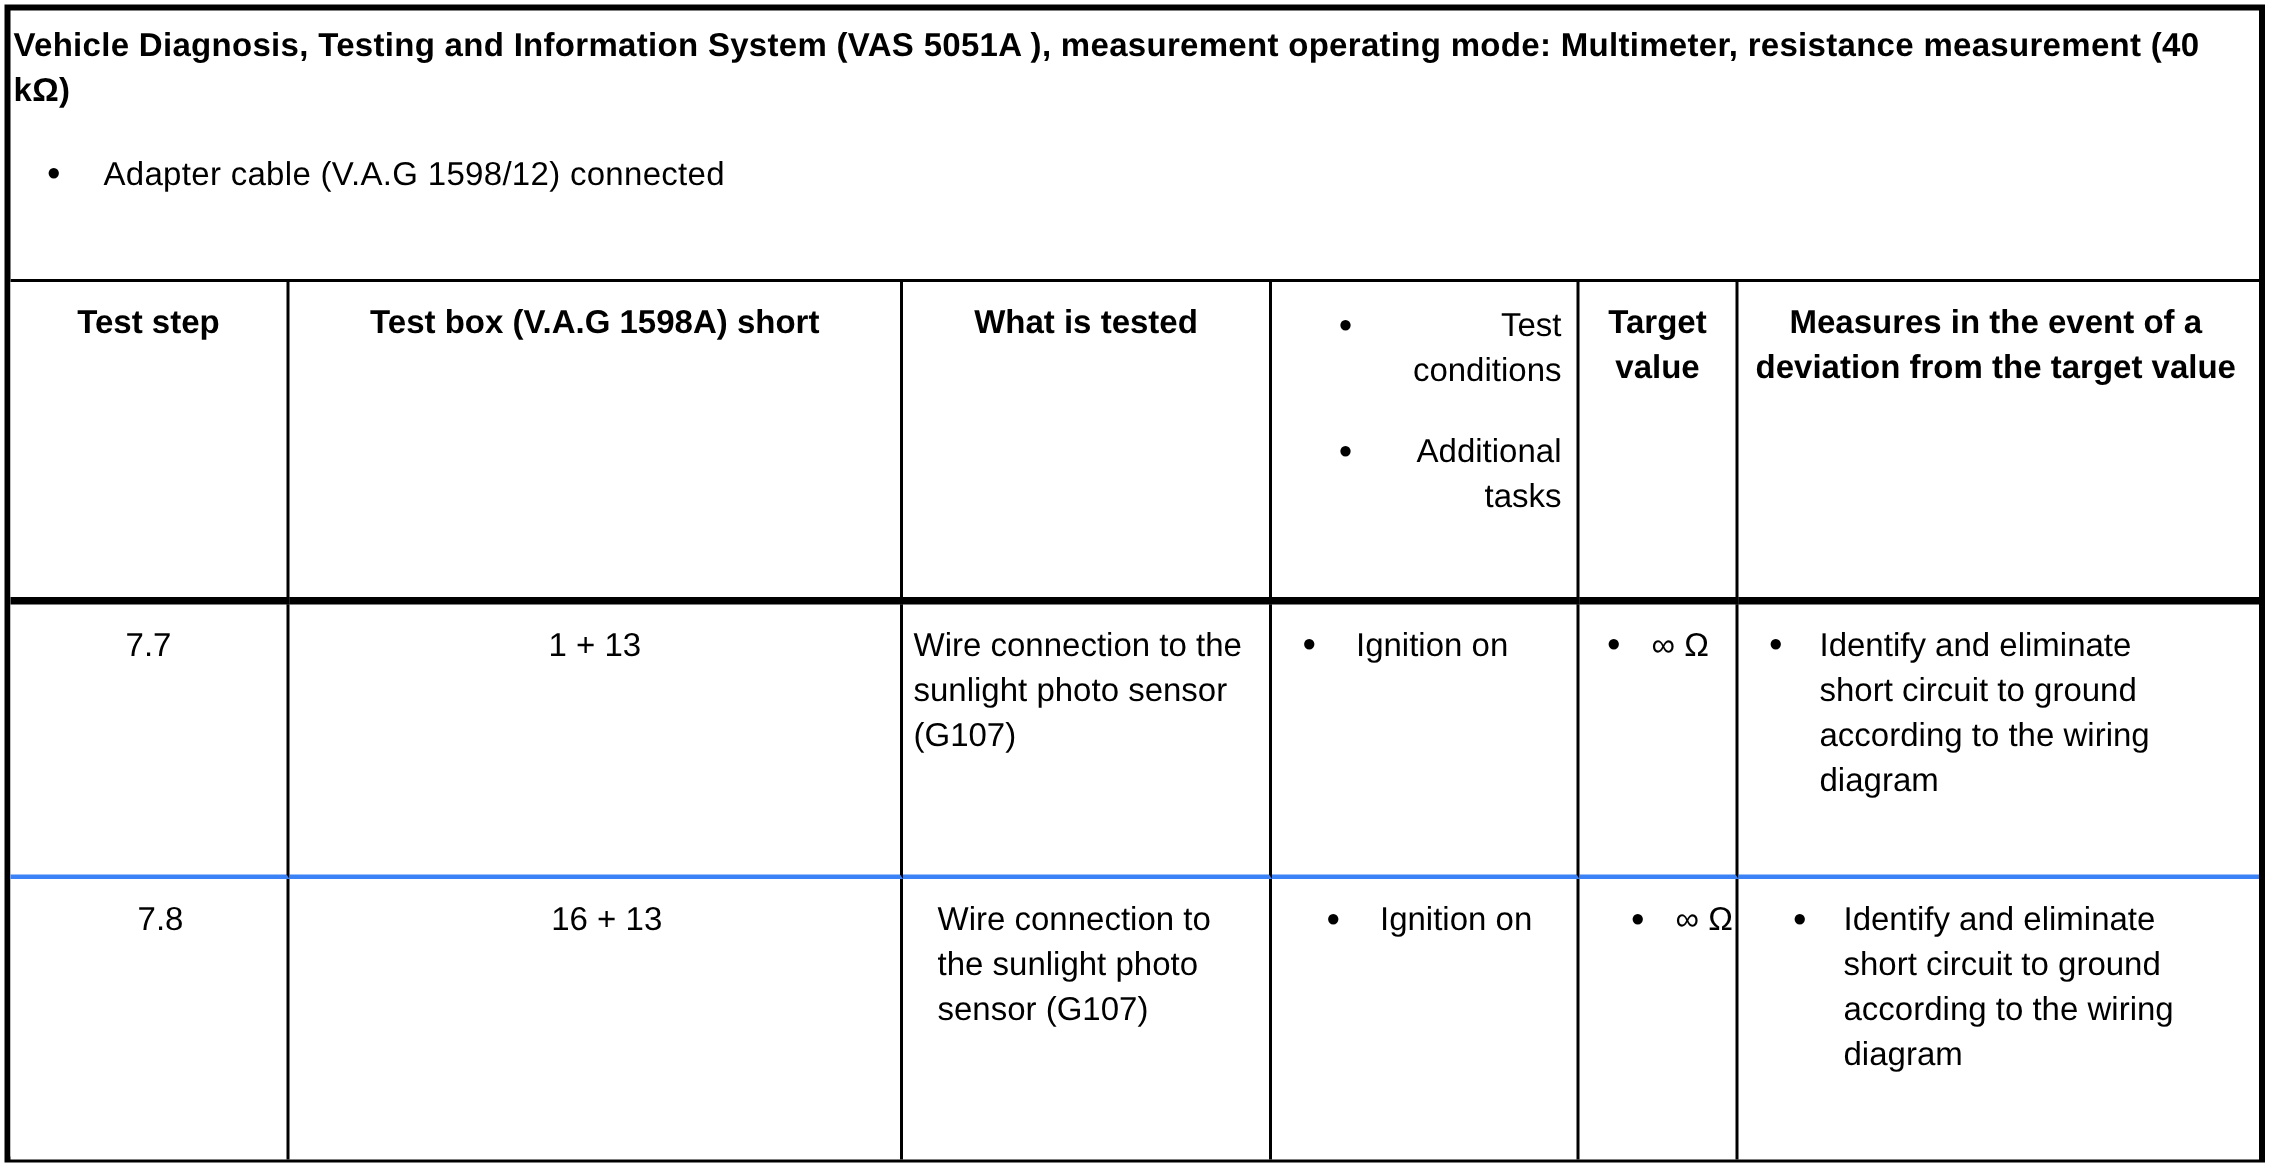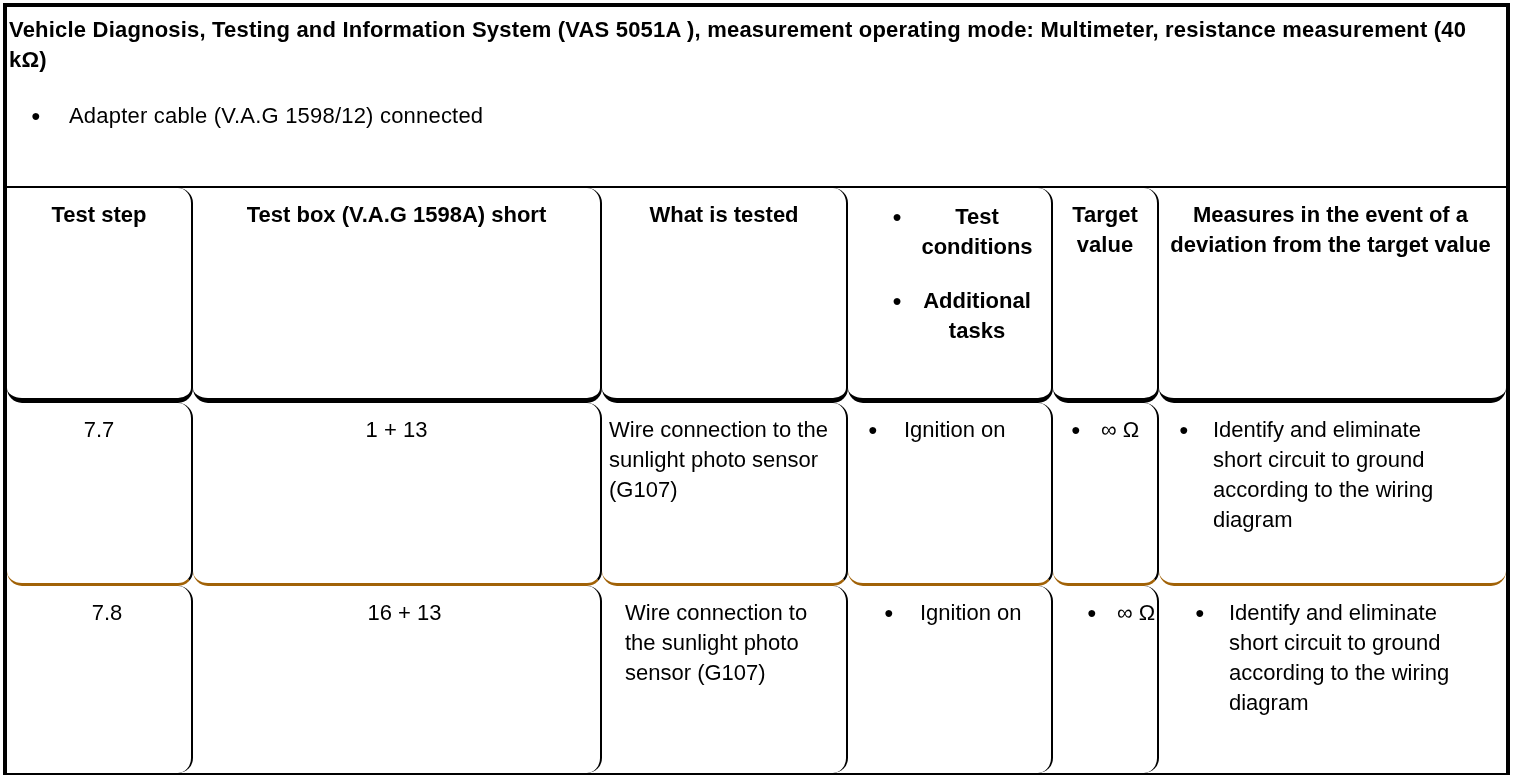--- a/index.html
+++ b/index.html
@@ -22,35 +22,35 @@
 
   .grid {
     position:absolute; left:7px; top:186px; width:1499px;
     display:grid;
     grid-template-columns:186px 409px 246px 205px 106px 347px;
     grid-template-rows:215px 183px 187px;
     border-top:2px solid #000; background:#fff;
   }
   .row { display:contents; }
   .c { box-sizing:border-box; border-right:2px solid #000; overflow:hidden;
-       font-size:22px; line-height:30px;border-radius:15px; }
+       font-size:22px; line-height:30px; }
   .c.last { border-right:none; }
   .hc { border-bottom:5px solid #000; font-weight:bold; padding-top:12px; }
-  .d1 { border-bottom:3px solid #a16207; }
+  .d1 { border-bottom:3px solid #3b82f6; }
   .d2 { border-bottom:none;margin-left:16px; }
   .dc { padding-top:12px; }
   .ctr { text-align:center; }
 
   .cell-what.body-cell { padding:12px 16px 0 7px; text-align:left; }
   .hdr-measures { padding-left:8px; padding-right:12px; }
 
   .cond-wrap { width:160px; margin:2px 10px 0 auto; }
   .cond-item { display:flex; }
   .cond-item .blt { flex:0 0 32px; text-align:center; }
-  .cond-txt { flex:1; text-align:center; font-weight:bold; }
+  .cond-txt { flex:1; text-align:right; font-weight:normal; }
   .cond-item.mt { margin-top:24px; }
 
   .li { display:flex; align-items:flex-start; }
   .li .blt { flex:0 0 15px; }
   .cell-cond .li { padding-left:20px; }
   .cell-cond .li .txt { margin-left:21px; }
   .cell-target .li { padding-left:18px; }
   .cell-target .li .txt { margin-left:15px; white-space:nowrap; }
   .cell-measures .li { padding-left:20px; }
   .cell-measures .li .txt { margin-left:19px; width:238px; }

